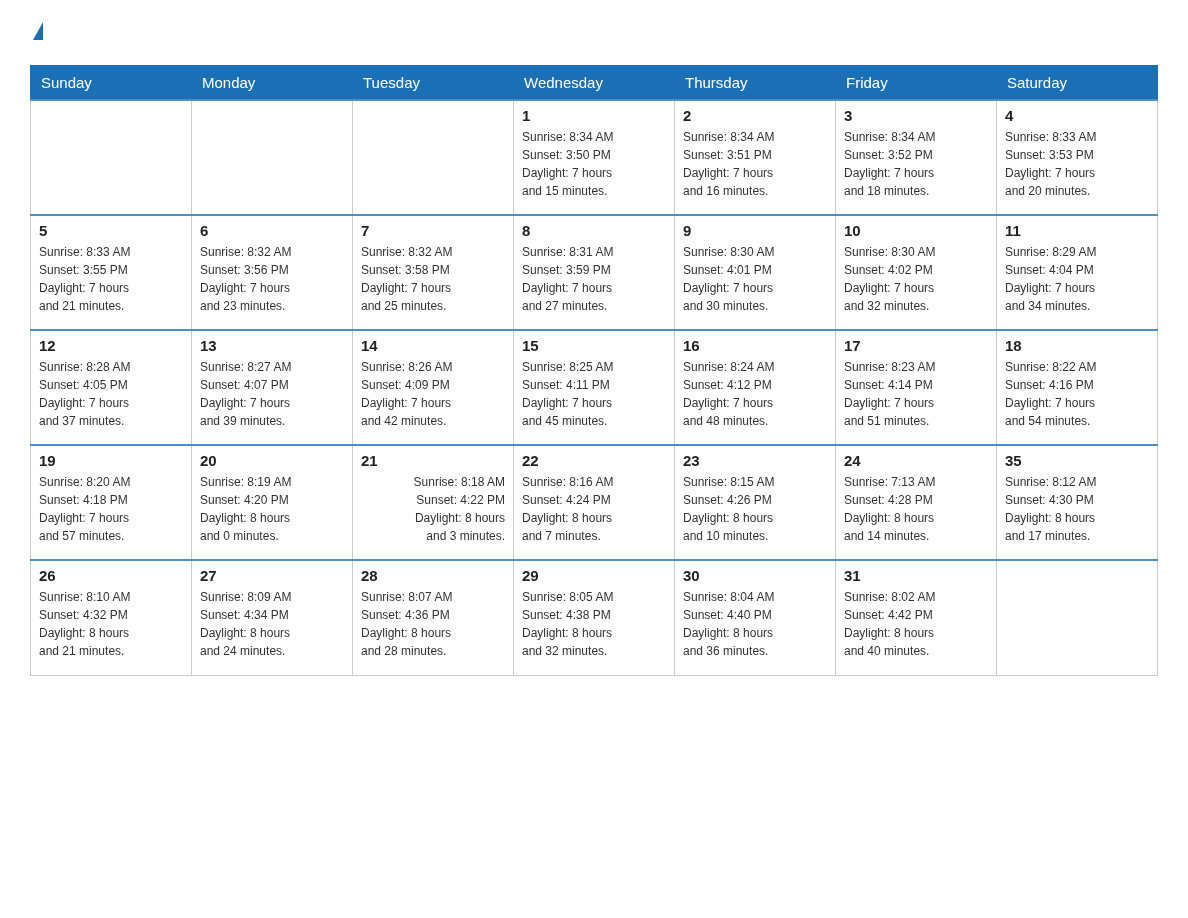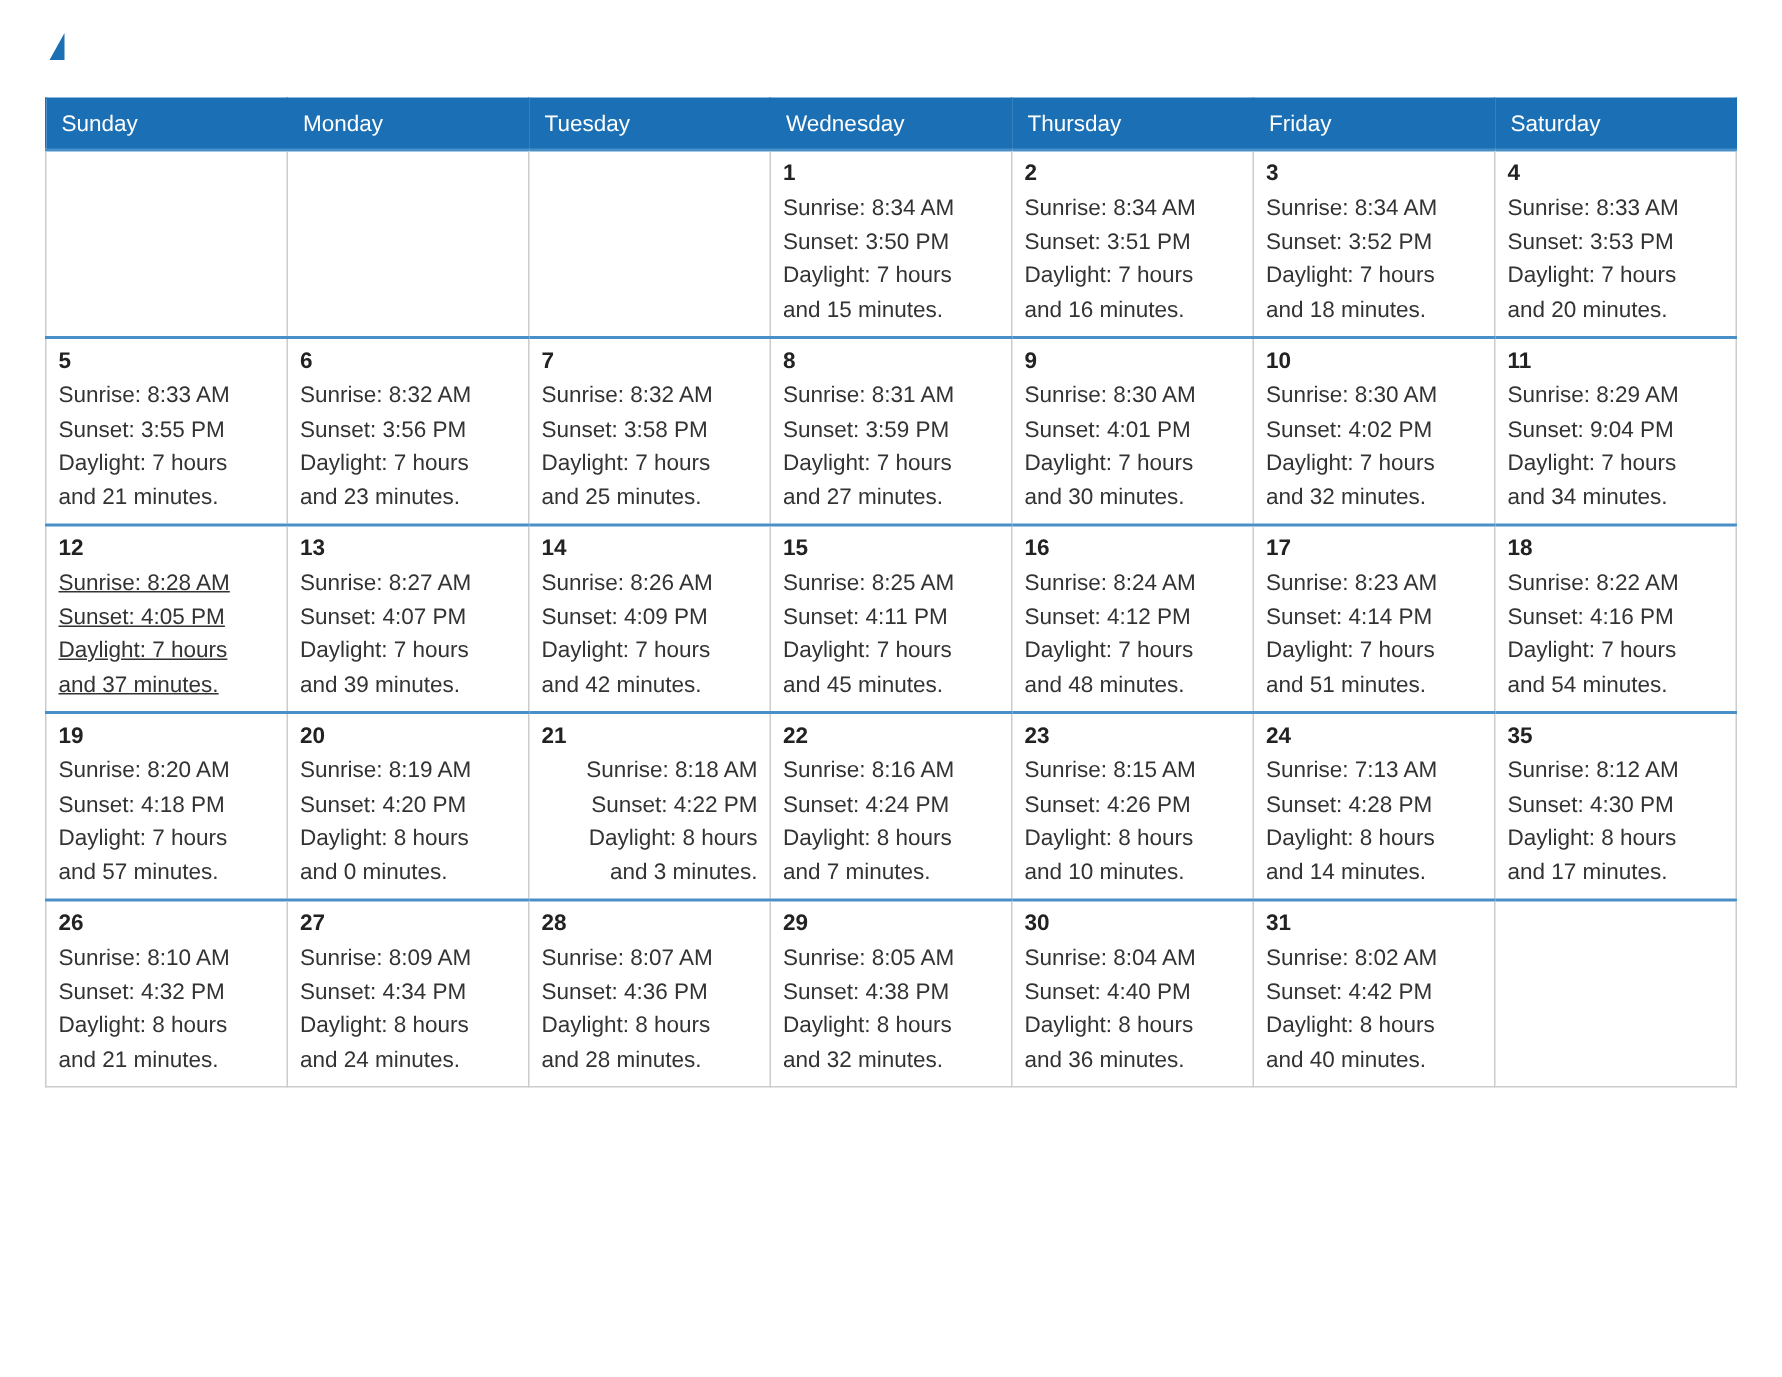--- a/index.html
+++ b/index.html
@@ -62,21 +62,21 @@
       color: #333;
     }
     .day-number {
       font-size: 15px;
       font-weight: bold;
       color: #222;
       display: block;
       margin-bottom: 4px;
     }
     .day-info {
-      font-size: 15px;
+      font-size: 12px;
       color: #333;
       line-height: 1.5;
     }
     .empty-cell {
       background: #fff;
     }
     
     .week-row td {
       border-top: 2px solid #4a90c8;
     }
@@ -186,29 +186,29 @@
         <td>
           <span class="day-number">10</span>
           <div class="day-info" style="white-space: pre-line;">Sunrise: 8:30 AM
 Sunset: 4:02 PM
 Daylight: 7 hours
 and 32 minutes.</div>
         </td>
         <td>
           <span class="day-number">11</span>
           <div class="day-info" style="white-space: pre-line;">Sunrise: 8:29 AM
-Sunset: 9:04 PM
+Sunset: 4:04 PM
 Daylight: 7 hours
 and 34 minutes.</div>
         </td>
       </tr>
       <tr class="week-row">
         <td>
           <span class="day-number">12</span>
-          <div class="day-info" style="white-space: pre-line; text-decoration: underline;">Sunrise: 8:28 AM
+          <div class="day-info" style="white-space: pre-line;">Sunrise: 8:28 AM
 Sunset: 4:05 PM
 Daylight: 7 hours
 and 37 minutes.</div>
         </td>
         <td>
           <span class="day-number">13</span>
           <div class="day-info" style="white-space: pre-line;">Sunrise: 8:27 AM
 Sunset: 4:07 PM
 Daylight: 7 hours
 and 39 minutes.</div>

